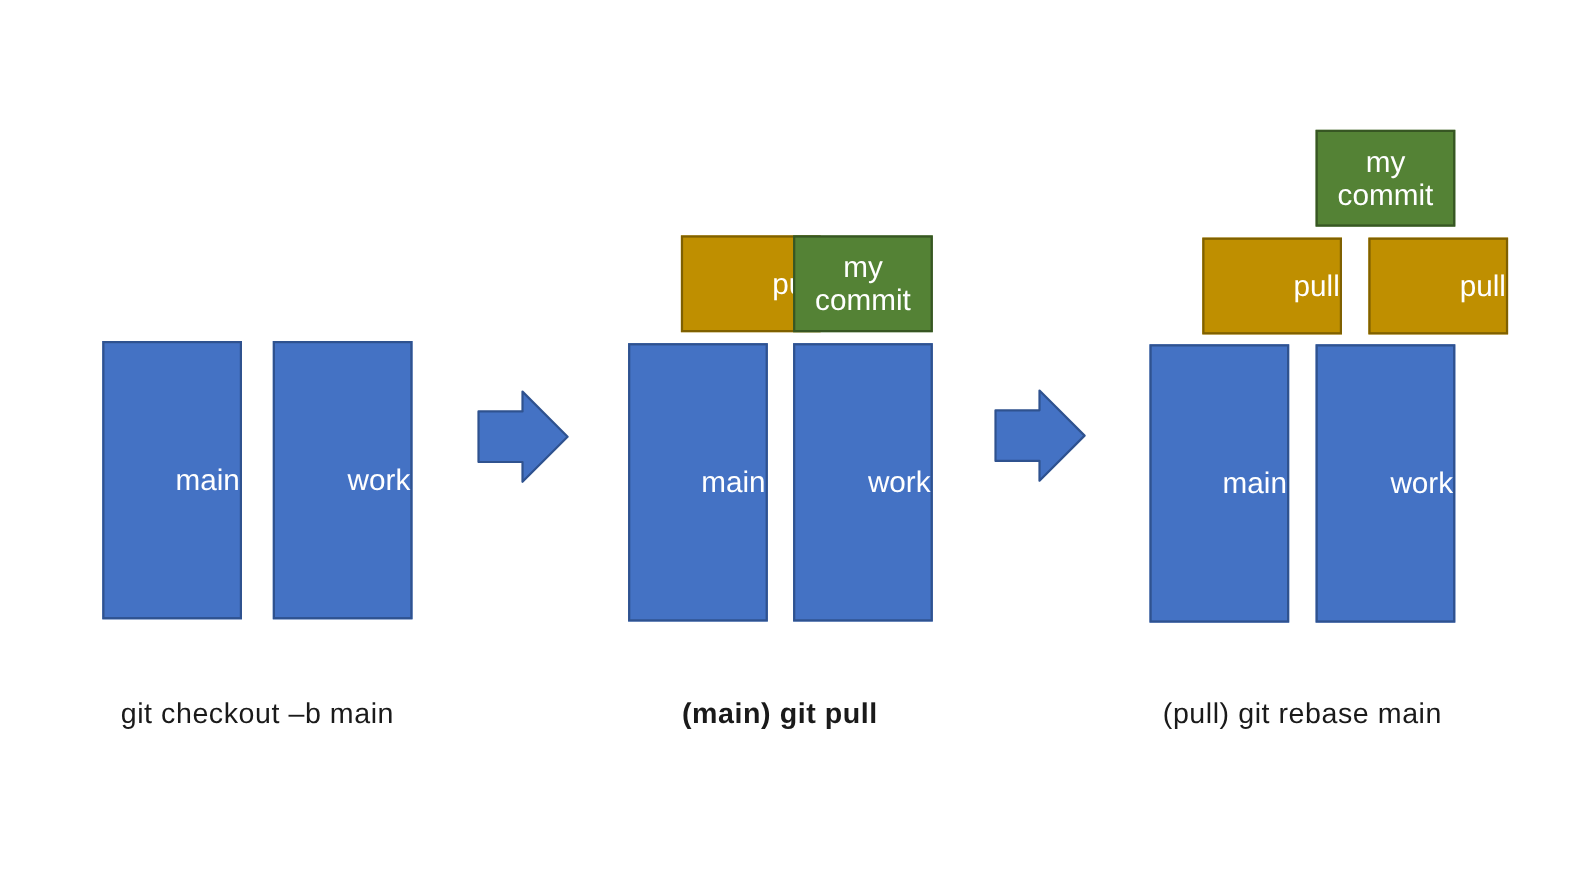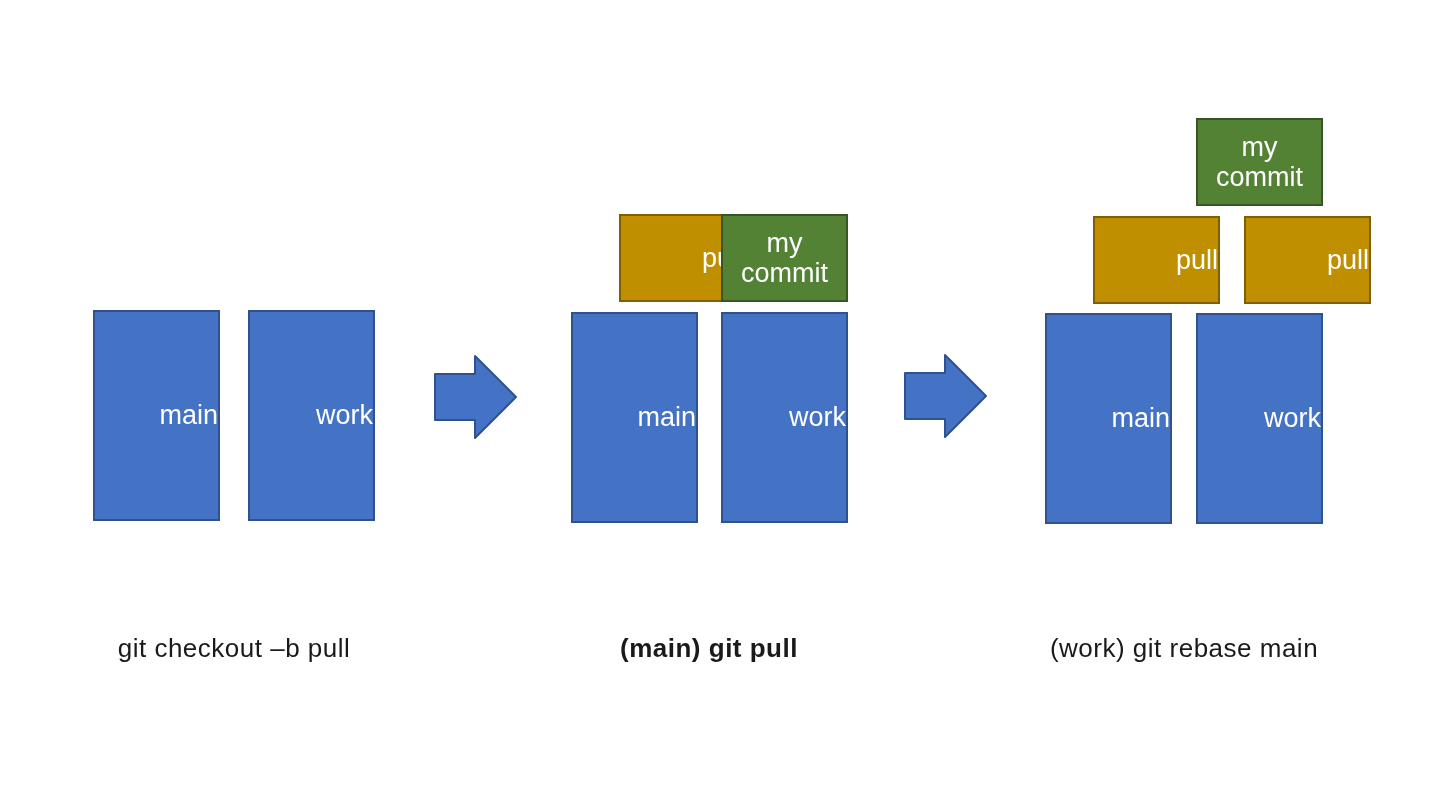--- a/index.html
+++ b/index.html
@@ -21,21 +21,21 @@
     display: flex;
     align-items: center;
     justify-content: flex-end;
     text-align: center;
     color: var(--box-text, #ffffff);
     font-size: 27px;
     line-height: 1.12;
   }
   .branch {
     width: 127px;
-    height: 211px;
+    height: 253px;
     background: var(--branch-fill, #4472C4);
     border-color: var(--branch-border, #2F528F);
   }
   .pull {
     width: 127px;
     height: 88px;
     background: var(--pull-fill, #BF8F00);
     border-color: var(--pull-border, #7F6000);
     margin-left: 48px;
   }
@@ -84,21 +84,21 @@
 <body>
 
 <div>
 
   <div class="box branch p1-main">
     <span>main</span>
   </div>
   <div class="box branch p1-work">
     <span>work</span>
   </div>
-  <div class="caption p1-cap">git checkout –b pull</div>
+  <div class="caption p1-cap">git checkout –b main</div>
 
   <svg class="arrow arrow-1" viewBox="0 0 86 89">
     <polygon points="2,21 42,21 42,3 83,44 42,85 42,67 2,67" style="fill:var(--arrow-fill,#4472C4); stroke:var(--arrow-border,#2F528F); stroke-width:2; stroke-linejoin:round;"></polygon>
   </svg>
 
   <div class="box pull p2-pull">
     <span>pull</span>
   </div>
   <div class="box commit p2-commit">
     <span>my commit</span>
@@ -123,15 +123,15 @@
   </div>
   <div class="box pull p3-pull-b">
     <span>pull</span>
   </div>
   <div class="box branch p3-main">
     <span>main</span>
   </div>
   <div class="box branch p3-work">
     <span>work</span>
   </div>
-  <div class="caption p3-cap">(work) git rebase main</div>
+  <div class="caption p3-cap">(pull) git rebase main</div>
 
 </div>
 
 </body></html>

